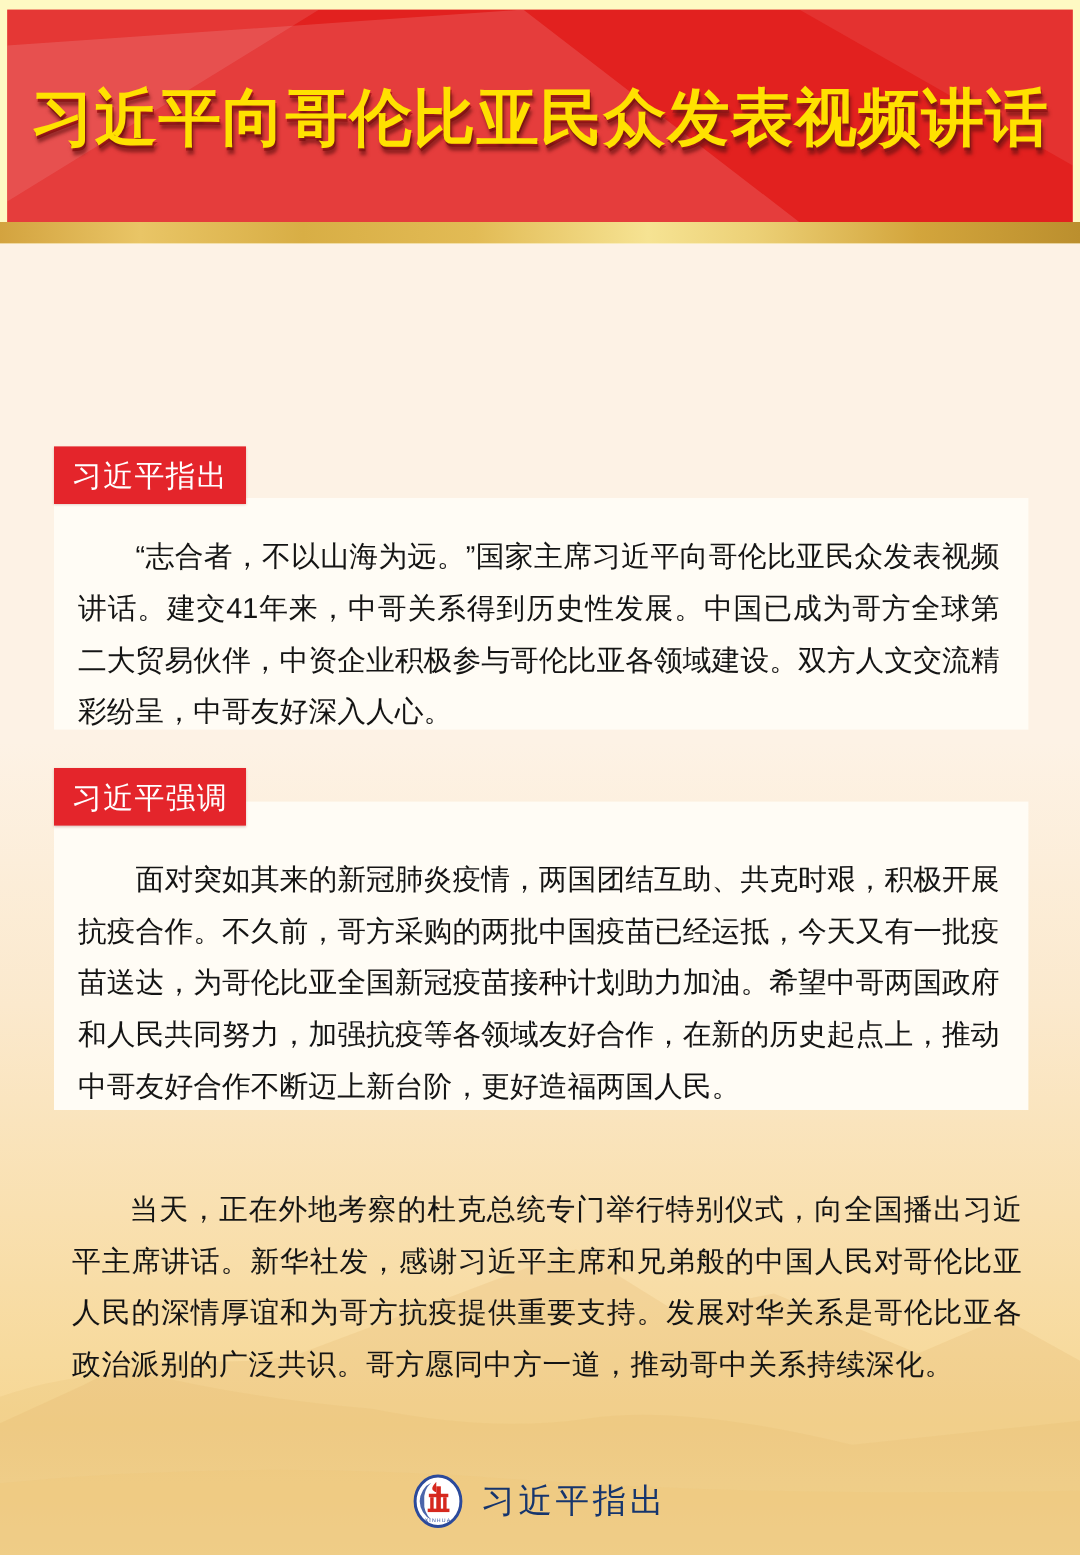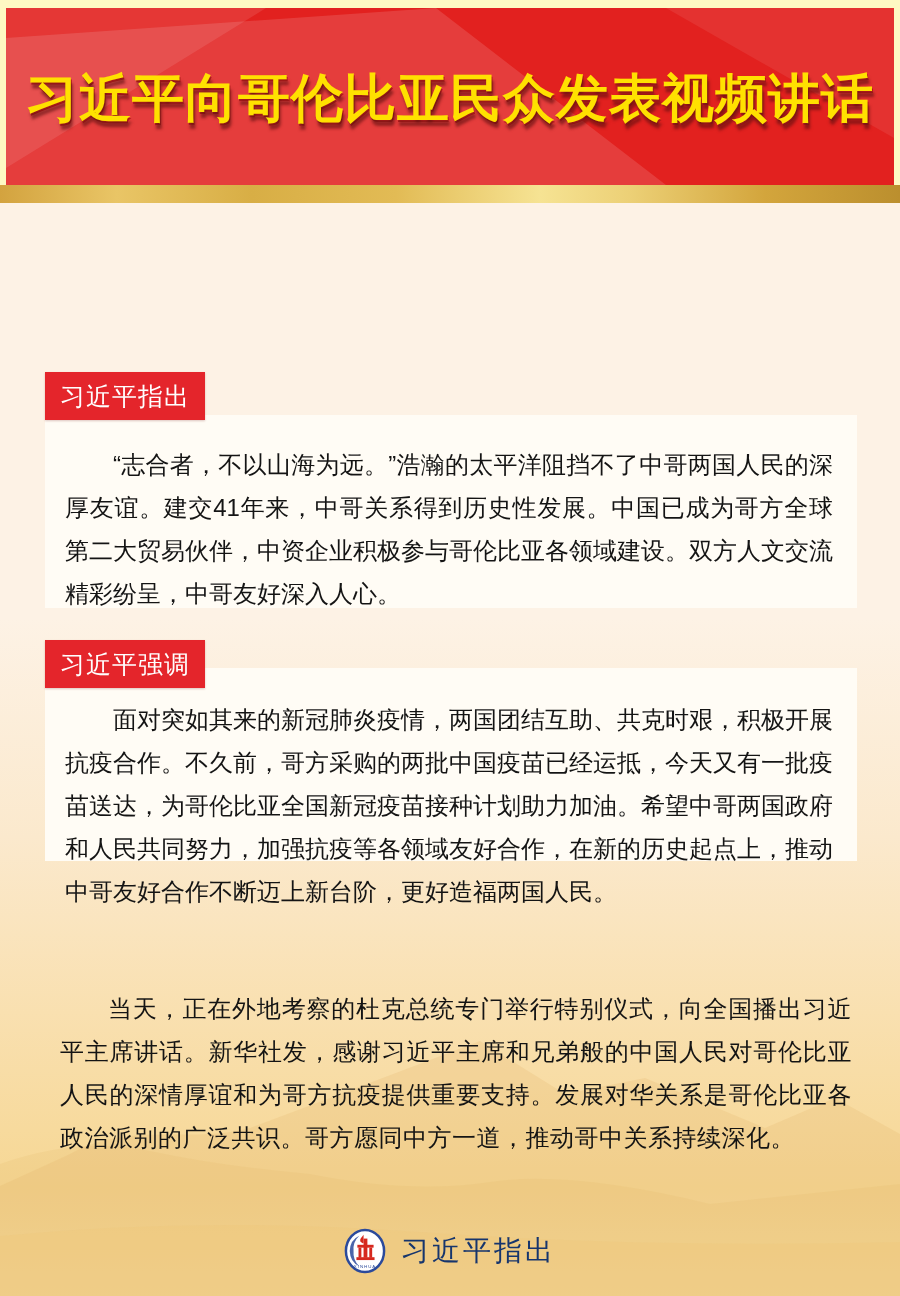--- a/index.html
+++ b/index.html
@@ -51,21 +51,21 @@
     z-index:3;box-shadow:0 1px 2px rgba(120,30,30,.25);
   }
   .label-1{top:372px;}
   .label-2{top:640px;}
   .section-box{
     position:absolute;left:45px;width:812px;
     background:#fffcf5;z-index:2;box-sizing:border-box;
     padding:28px 24px 0 20px;
   }
   .box-1{top:415px;height:193px;}
-  .box-2{top:668px;height:193px;padding-top:30px;}
+  .box-2{top:668px;height:257px;padding-top:44px;}
   .section-body{
     font-size:24px;line-height:43px;color:#141414;
     text-indent:2em;text-align:justify;letter-spacing:0;
   }
   
   .footer{
     position:absolute;top:1224px;left:0;width:900px;height:54px;
     display:flex;align-items:center;justify-content:center;gap:15px;
   }
   .credit-text{
@@ -92,21 +92,21 @@
     <svg class="mountains" viewBox="0 0 900 260" preserveAspectRatio="none">
       <path d="M0,150 L70,118 C130,85 190,108 250,92 L330,62 L480,5 L565,58 L645,42 L765,92 L835,62 L900,98 L900,260 L0,260 Z" fill="#dfae62" opacity="0.20"></path>
       <path d="M0,128 Q80,100 150,115 T310,138 Q410,158 490,146 T710,168 L900,148 L900,260 L0,260 Z" fill="#e2b266" opacity="0.16"></path>
       <path d="M0,200 Q200,180 420,196 T900,206 L900,260 L0,260 Z" fill="#ecc271" opacity="0.18"></path>
     </svg>
   </div>
 
 
   <div class="section-label label-1">习近平指出</div>
   <div class="section-box box-1">
-    <p class="section-body" style="margin:0">“志合者，不以山海为远。”浩瀚的太平洋阻挡不了中哥两国人民的深厚友谊。建交41年来，中哥关系得到历史性发展。中国已成为哥方全球第二大贸易伙伴，中资企业积极参与哥伦比亚各领域建设。双方人文交流精彩纷呈，中哥友好深入人心。</p>
+    <p class="section-body" style="margin:0">“志合者，不以山海为远。”国家主席习近平向哥伦比亚民众发表视频讲话。建交41年来，中哥关系得到历史性发展。中国已成为哥方全球第二大贸易伙伴，中资企业积极参与哥伦比亚各领域建设。双方人文交流精彩纷呈，中哥友好深入人心。</p>
   </div>
 
   <div class="section-label label-2">习近平强调</div>
   <div class="section-box box-2">
     <p class="section-body" style="margin:0">面对突如其来的新冠肺炎疫情，两国团结互助、共克时艰，积极开展抗疫合作。不久前，哥方采购的两批中国疫苗已经运抵，今天又有一批疫苗送达，为哥伦比亚全国新冠疫苗接种计划助力加油。希望中哥两国政府和人民共同努力，加强抗疫等各领域友好合作，在新的历史起点上，推动中哥友好合作不断迈上新台阶，更好造福两国人民。</p>
   </div>
 
   <p class="para para-outro">当天，正在外地考察的杜克总统专门举行特别仪式，向全国播出习近平主席讲话。新华社发，感谢习近平主席和兄弟般的中国人民对哥伦比亚人民的深情厚谊和为哥方抗疫提供重要支持。发展对华关系是哥伦比亚各政治派别的广泛共识。哥方愿同中方一道，推动哥中关系持续深化。</p>
 
   <div class="footer">

